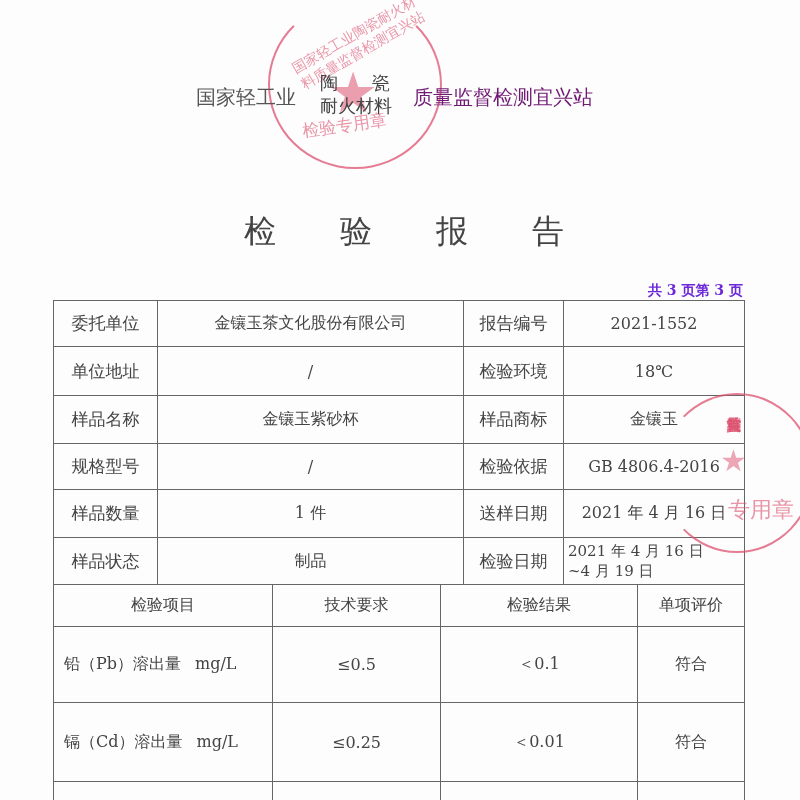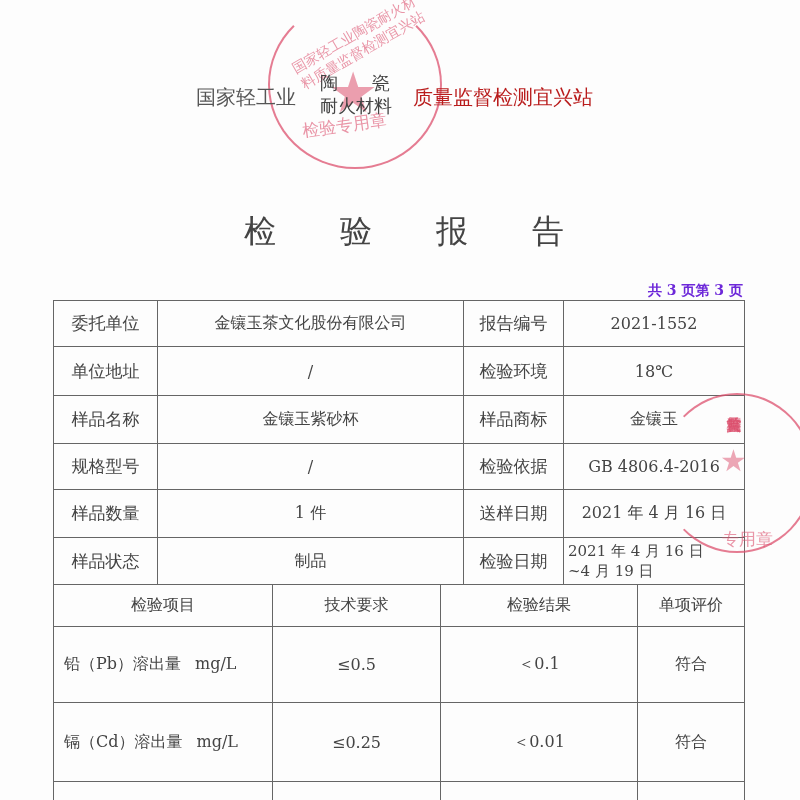--- a/index.html
+++ b/index.html
@@ -7,21 +7,21 @@
       width: 800px; height: 800px; overflow: hidden;
       background: #fdfdfd;
       font-family: "DejaVu Serif", "Liberation Serif", serif;
       color: #3a3a3a;
       position: relative;
     }
     .header-line {
       position: absolute; top: 84px; left: 0; width: 800px; height: 40px;
     }
     .hdr-left { position: absolute; left: 196px; top: 0; font-size: 20px; color: #555; letter-spacing: 0px; }
-    .hdr-right { position: absolute; left: 413px; top: 0; font-size: 20px; color: #b91c1c; }
+    .hdr-right { position: absolute; left: 413px; top: 0; font-size: 20px; color: #701a75; }
     .hdr-mid-top { position: absolute; left: 320px; top: -13px; font-size: 18px; color: #444; }
     .hdr-mid-top span { display: inline-block; width: 52px; }
     .hdr-mid-bot { position: absolute; left: 320px; top: 10px; font-size: 18px; color: #444; }
 
     .stamp {
       position: absolute; border: 2px solid rgba(220,80,110,0.75); border-radius: 50%;
       color: rgba(220,80,110,0.7);
     }
     .stamp-top { left: 268px; top: 0px; width: 170px; height: 165px; border-top-color: transparent; }
     .stamp-top .star {
@@ -33,21 +33,21 @@
     }
     .stamp-top .bottom {
       position: absolute; left: 32px; top: 112px; font-size: 17px; color: rgba(220,80,110,0.6);
       transform: rotate(-8deg);
     }
     .stamp-right {
       left: 660px; top: 393px; width: 150px; height: 156px; border-left-color: transparent;
     }
     .stamp-right .arc { position: absolute; left: 62px; top: 10px; font-size: 15px; writing-mode: vertical-rl; color: rgba(220,80,110,0.6); }
     .stamp-right .star { position: absolute; left: 58px; top: 48px; font-size: 30px; color: rgba(220,80,110,0.5); }
-    .stamp-right .bottom { position: absolute; left: 60px; top: 100px; font-size: 17px; color: rgba(220,80,110,0.6); margin-top: 33px; }
+    .stamp-right .bottom { position: absolute; left: 66px; top: 100px; font-size: 22px; color: rgba(220,80,110,0.6); }
 
     .title {
       position: absolute; top: 210px; left: 0; width: 800px; text-align: center;
       font-size: 32px; color: #444; letter-spacing: 0;
     }
     .title span { display: inline-block; width: 96px; text-align: center; }
     .title span:first-child { margin-left: 8px; }
 
     .page-count {
       position: absolute; top: 282px; left: 648px; font-size: 14px; font-weight: bold; color: #6d28d9;

